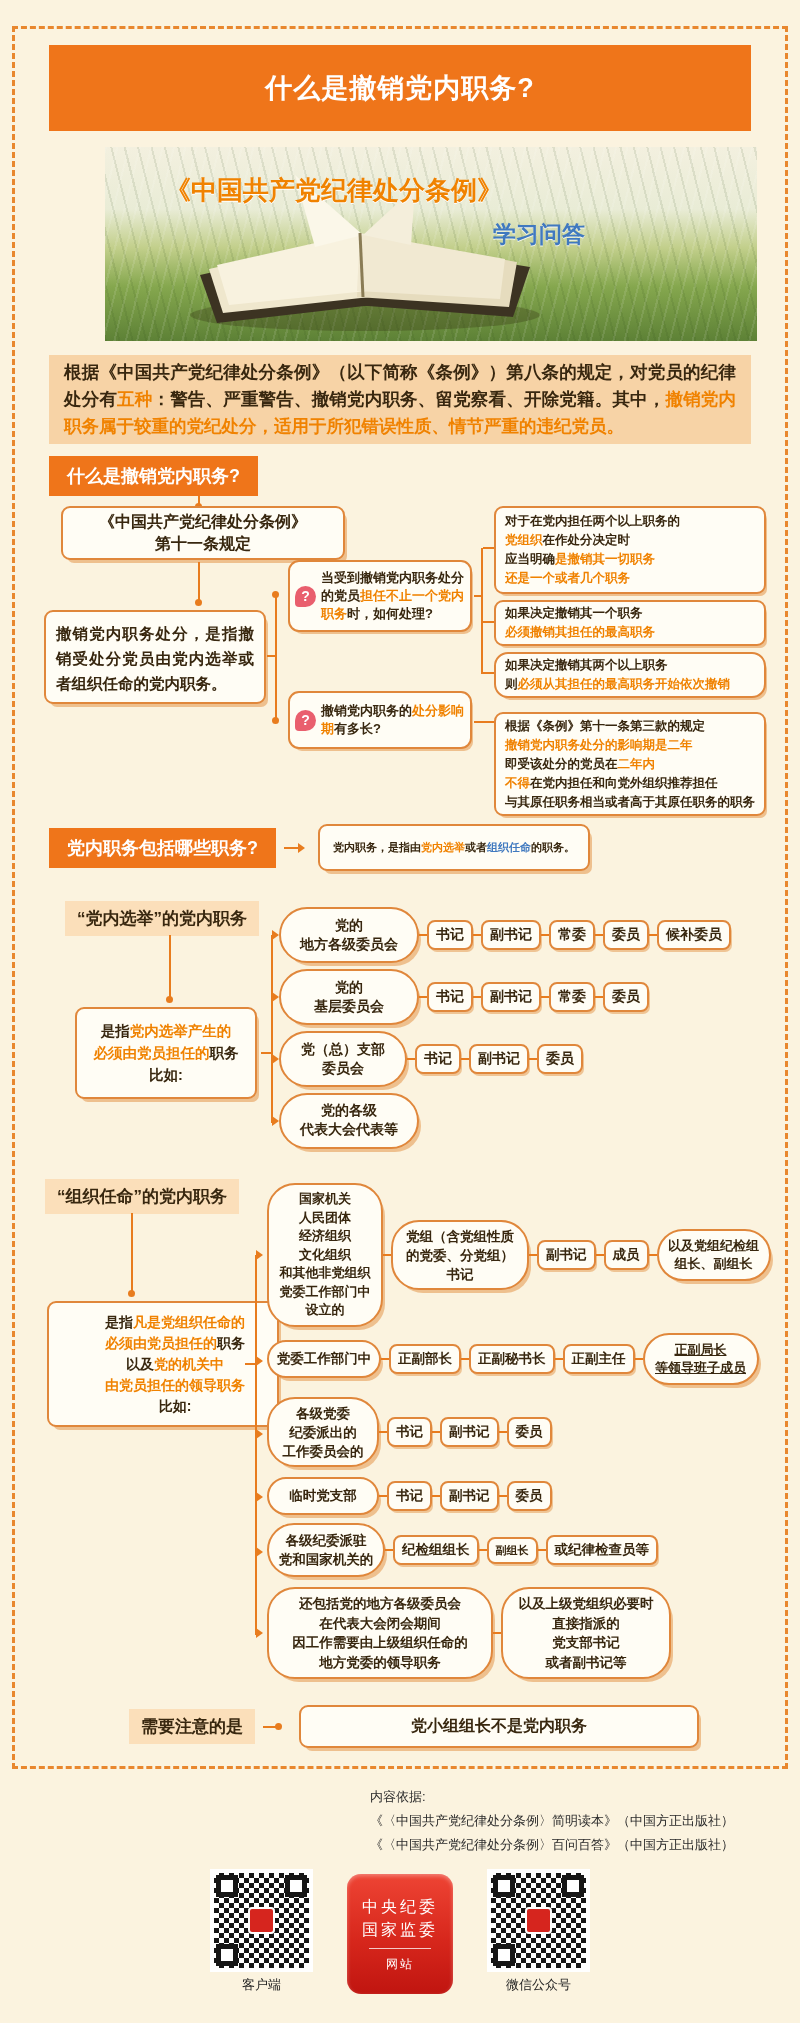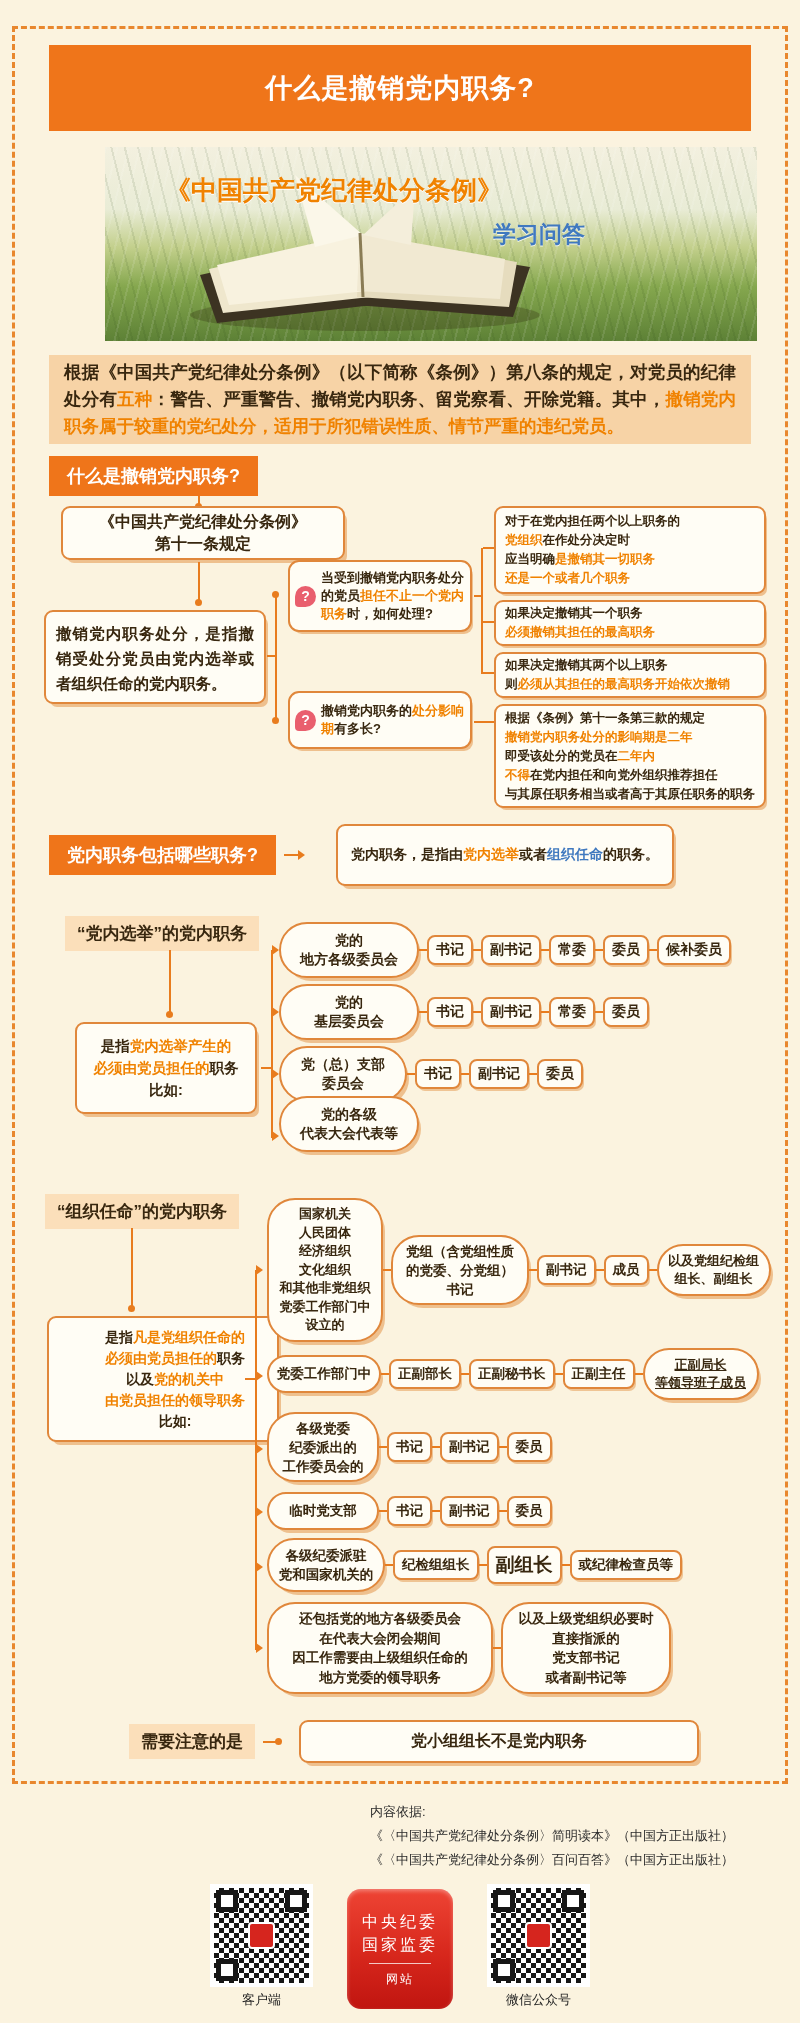--- a/index.html
+++ b/index.html
@@ -37,21 +37,21 @@
   .arr{position:absolute;width:0;height:0;border-top:5px solid transparent;border-bottom:5px solid transparent;border-left:7px solid var(--conn);}
   
   .f-boxA{position:absolute;left:20px;top:0;width:284px;height:54px;display:flex;flex-direction:column;justify-content:center;text-align:center;font-size:16px;font-weight:bold;line-height:22px;}
   .f-boxB{position:absolute;left:3px;top:104px;width:222px;height:94px;padding:9px 10px;font-size:15.5px;line-height:25px;font-weight:bold;text-align:justify;}
   .qbox{position:absolute;display:flex;align-items:center;gap:5px;padding:5px 6px 5px 5px;background:var(--boxbg);border:2px solid var(--bd);border-radius:11px;box-shadow:3px 4px 0 -2px rgba(228,150,74,.55);}
   .qicon{flex:0 0 auto;width:21px;height:21px;border-radius:50% 50% 50% 4px;background:#e95f6e;color:#fff;font-weight:bold;font-size:14px;display:flex;align-items:center;justify-content:center;}
   .qtext{font-size:13px;line-height:18px;font-weight:bold;}
   .ansbox{position:absolute;left:453px;width:272px;padding:4px 9px;font-size:12.5px;line-height:19px;font-weight:bold;background:var(--boxbg);border:2px solid var(--bd);border-radius:9px;box-shadow:3px 4px 0 -2px rgba(228,150,74,.55);display:flex;flex-direction:column;justify-content:center;}
   
   .s2row{display:flex;align-items:center;margin:16px 0 0 20px;}
-  .s2def{margin-left:36px;padding:20px 13px;font-size:14px;font-weight:bold;}
+  .s2def{margin-left:18px;padding:14px 13px;font-size:11px;font-weight:bold;}
   .s2conn{position:relative;width:16px;height:2px;background:var(--conn);}
   .s2conn .arr{left:14px;top:-4px;}
   
   .row{position:absolute;display:flex;align-items:center;}
   .orgbox{display:flex;flex-direction:column;justify-content:center;text-align:center;font-weight:bold;border-radius:28px;}
   .rchip{padding:4px 7px;font-weight:bold;white-space:nowrap;background:var(--boxbg);border:2px solid var(--bd);border-radius:8px;box-shadow:2px 3px 0 -1px rgba(228,150,74,.5);}
   .link{width:8px;height:2px;background:var(--conn);flex:0 0 auto;}
   .leftdef{position:absolute;display:flex;flex-direction:column;justify-content:center;text-align:center;font-weight:bold;}
   
   .noterow{display:flex;align-items:center;margin:20px 0 0 100px;}
@@ -149,26 +149,26 @@
       <div><span class="o">党组织</span><span>在作处分决定时</span></div>
       <div><span>应当明确</span><span class="o">是撤销其一切职务</span></div>
       <div class="o">还是一个或者几个职务</div>
     </div>
 
     <div class="ansbox" style="top:94px;height:46px;">
       <div>如果决定撤销其一个职务</div>
       <div class="o">必须撤销其担任的最高职务</div>
     </div>
 
-    <div class="ansbox" style="top:146px;height:46px;">
+    <div class="ansbox" style="top:146px;height:46px;border-radius:14px;">
       <div>如果决定撤销其两个以上职务</div>
       <div><span>则</span><span class="o">必须从其担任的最高职务开始依次撤销</span></div>
     </div>
 
-    <div class="ansbox" style="top:198px;height:104px;">
+    <div class="ansbox" style="top:206px;height:104px;">
       <div>根据《条例》第十一条第三款的规定</div>
       <div class="o">撤销党内职务处分的影响期是二年</div>
       <div><span>即受该处分的党员在</span><span class="o">二年内</span></div>
       <div><span class="o">不得</span><span>在党内担任和向党外组织推荐担任</span></div>
       <div>与其原任职务相当或者高于其原任职务的职务</div>
     </div>
   </div>
 
   <div class="s2row">
     <div class="sec-banner" style="margin-left:0;">党内职务包括哪些职务?</div>
@@ -236,21 +236,21 @@
           <div>委员会</div>
       </div>
       <span class="link"></span>
         <span class="rchip" style="font-size:14px;">书记</span>
       <span class="link"></span>
         <span class="rchip" style="font-size:14px;">副书记</span>
       <span class="link"></span>
         <span class="rchip" style="font-size:14px;">委员</span>
     </div>
 
-    <div class="row" style="left:238px;top:180px;">
+    <div class="row" style="left:238px;top:192px;font-family:Liberation Mono, monospace;">
       <div class="card orgbox" style="width:140px;height:56px;font-size:14px;line-height:19px;">
         <div>党的各级</div>
           <div>代表大会代表等</div>
       </div>
     </div>
   </div>
 
   <div class="canvas" style="height:506px;margin:24px 0 0 2px;width:740px;">
     <div class="chip-head" style="position:absolute;left:14px;top:0;">“组织任命”的党内职务</div>
     <div class="vline" style="left:100px;top:34px;height:80px;"></div>
@@ -344,21 +344,21 @@
     </div>
 
     <div class="row" style="left:236px;top:344px;">
       <div class="card orgbox" style="width:118px;height:54px;font-size:13.5px;line-height:19px;">
         <div>各级纪委派驻</div>
           <div>党和国家机关的</div>
       </div>
       <span class="link"></span>
         <span class="rchip" style="font-size:13.5px;">纪检组组长</span>
       <span class="link"></span>
-        <span class="rchip" style="font-size:19px;">副组长</span>
+        <span class="rchip" style="font-size:11px;">副组长</span>
       <span class="link"></span>
         <span class="rchip" style="font-size:13.5px;">或纪律检查员等</span>
     </div>
 
     <div class="row" style="left:236px;top:408px;">
       <div class="card orgbox" style="width:226px;height:92px;font-size:13.5px;line-height:19.5px;">
         <div>还包括党的地方各级委员会</div>
           <div>在代表大会闭会期间</div>
           <div>因工作需要由上级组织任命的</div>
           <div>地方党委的领导职务</div>

